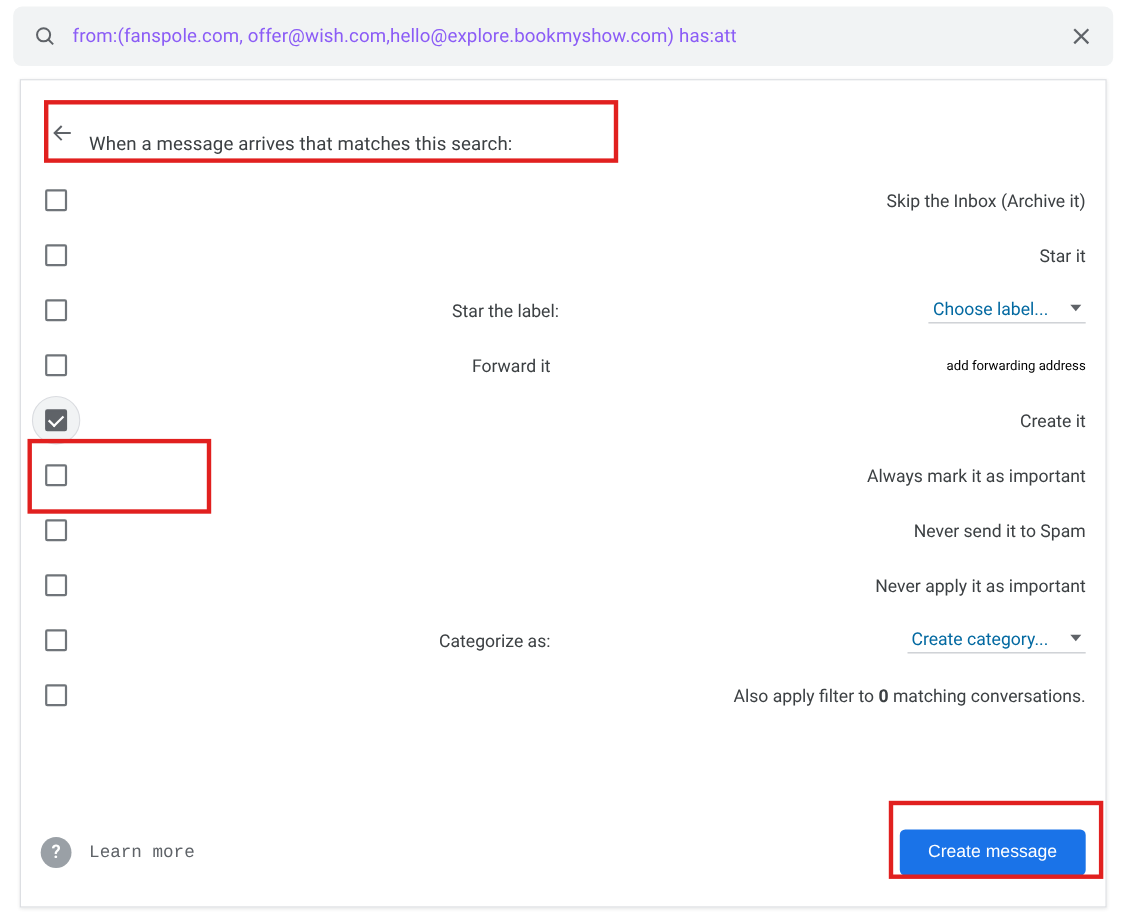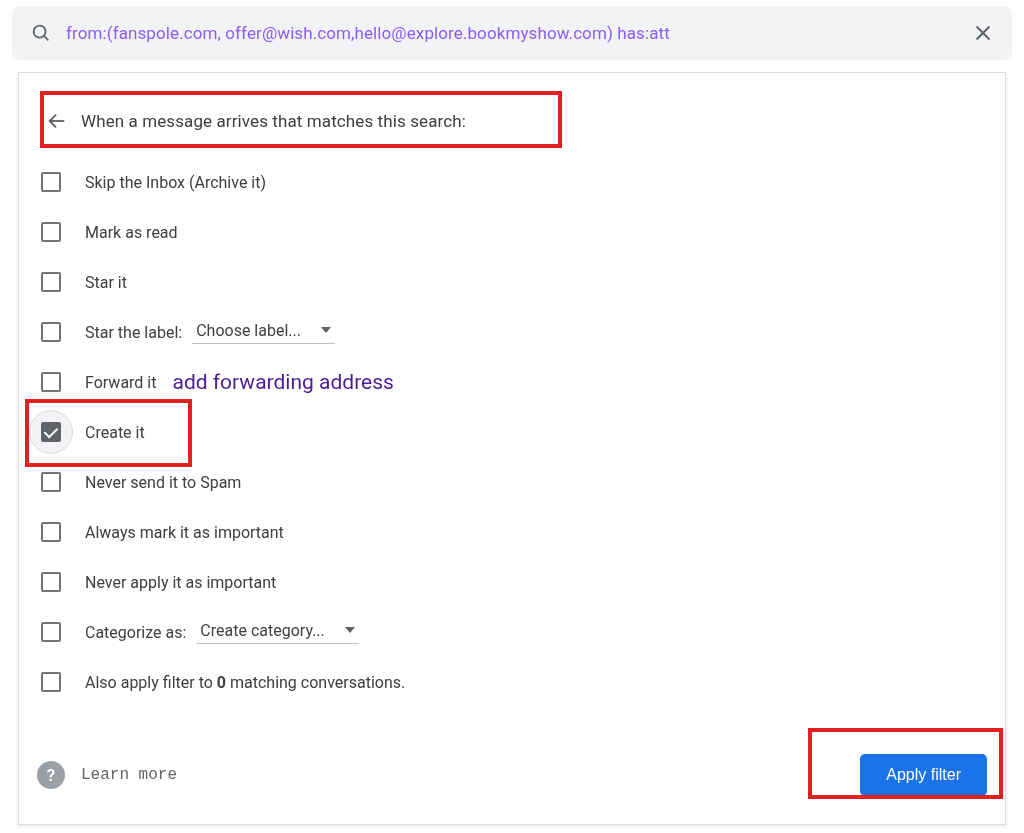--- a/index.html
+++ b/index.html
@@ -41,21 +41,21 @@
   .panel {
     position:absolute;
     left: 18px; right: 18px; top: 72px; bottom: 8px;
     background:#fff;
     border:1px solid #dadce0;
     border-top:1px solid #dadce0;
     box-shadow: 0 1px 3px rgba(60,64,67,0.12);
   }
   .header-row {
     display:flex;
-    align-items:center;
+    align-items:flex-end;
     padding: 28px 18px 16px 18px;
   }
   .back-btn {
     width:40px;height:40px;display:flex;align-items:center;justify-content:center;
     color:#5f6368;
     cursor:pointer;
     flex:0 0 auto;
   }
   .header-text {
     font-size: 17px;
@@ -64,20 +64,21 @@
     margin-left: 4px;
   }
   .options {
     padding: 0 18px;
   }
   .opt-row {
     display:flex;
     align-items:center;
     min-height: 50px;
     gap: 6px;
+    justify-content: space-between;
   }
   .checkbox {
     width:20px;height:20px;
     border:2px solid #70757a;
     border-radius:2px;
     background:#fff;
     flex:0 0 auto;
     margin: 0 18px 0 4px;
     display:flex;align-items:center;justify-content:center;
     cursor:pointer;
@@ -111,32 +112,32 @@
   .opt-label {
     font-size:16px;
     color:#3c4043;
   }
   .select-like {
     display:inline-flex;
     align-items:center;
     gap:8px;
     border-bottom:1px solid #bdc1c6;
     padding: 0 4px 3px 4px;
-    color:#404040;
+    color:#0369a1;
     font-size:16px;
     cursor:pointer;
     margin-left:4px;
   }
   .select-like .caret {
     width:0;height:0;border-left:5px solid transparent;border-right:5px solid transparent;border-top:6px solid #5f6368;
     margin-left:12px;
   }
   .link {
-    color:#4c1d95;
-    font-size:21px;
+    color:#000000;
+    font-size:12px;
     cursor:pointer;
     margin-left:10px;
   }
   .footer {
     position:absolute;
     left:18px; right:18px; bottom:28px;
     display:flex;
     align-items:center;
   }
   .help-icon {
@@ -210,24 +211,20 @@
     <div class="header-text">When a message arrives that matches this search:</div>
   </div>
 
   <div class="options">
 
     <div class="opt-row">
       <span class="checkbox"></span>
       <span class="opt-label">Skip the Inbox (Archive it)</span>
     </div>
 
-    <div class="opt-row">
-      <span class="checkbox"></span>
-      <span class="opt-label">Mark as read</span>
-    </div>
 
     <div class="opt-row">
       <span class="checkbox"></span>
       <span class="opt-label">Star it</span>
     </div>
 
     <div class="opt-row">
       <span class="checkbox"></span>
       <span class="opt-label">Star the label:</span>
       <span class="select-like">
@@ -244,26 +241,26 @@
 
     <div class="opt-row">
       <span class="checkbox-halo">
         <span class="checkbox checked"></span>
       </span>
       <span class="opt-label">Create it</span>
     </div>
 
     <div class="opt-row">
       <span class="checkbox"></span>
+      <span class="opt-label">Always mark it as important</span>
+    </div>
+
+    <div class="opt-row">
+      <span class="checkbox"></span>
       <span class="opt-label">Never send it to Spam</span>
-    </div>
-
-    <div class="opt-row">
-      <span class="checkbox"></span>
-      <span class="opt-label">Always mark it as important</span>
     </div>
 
     <div class="opt-row">
       <span class="checkbox"></span>
       <span class="opt-label">Never apply it as important</span>
     </div>
 
     <div class="opt-row">
       <span class="checkbox"></span>
       <span class="opt-label">Categorize as:</span>
@@ -278,20 +275,20 @@
       <span class="opt-label">
         <span>Also apply filter to </span><span class="bold">0</span><span> matching conversations.</span>
       </span>
     </div>
 
   </div>
 
   <div class="footer">
     <span class="help-icon">?</span>
     <span class="learn-more">Learn more</span>
-    <button class="create-btn">Apply filter</button>
+    <button class="create-btn">Create message</button>
   </div>
 
 </div>
 
 <div class="hl hl1"></div>
 <div class="hl hl2"></div>
 <div class="hl hl3"></div>
 
 </body></html>

